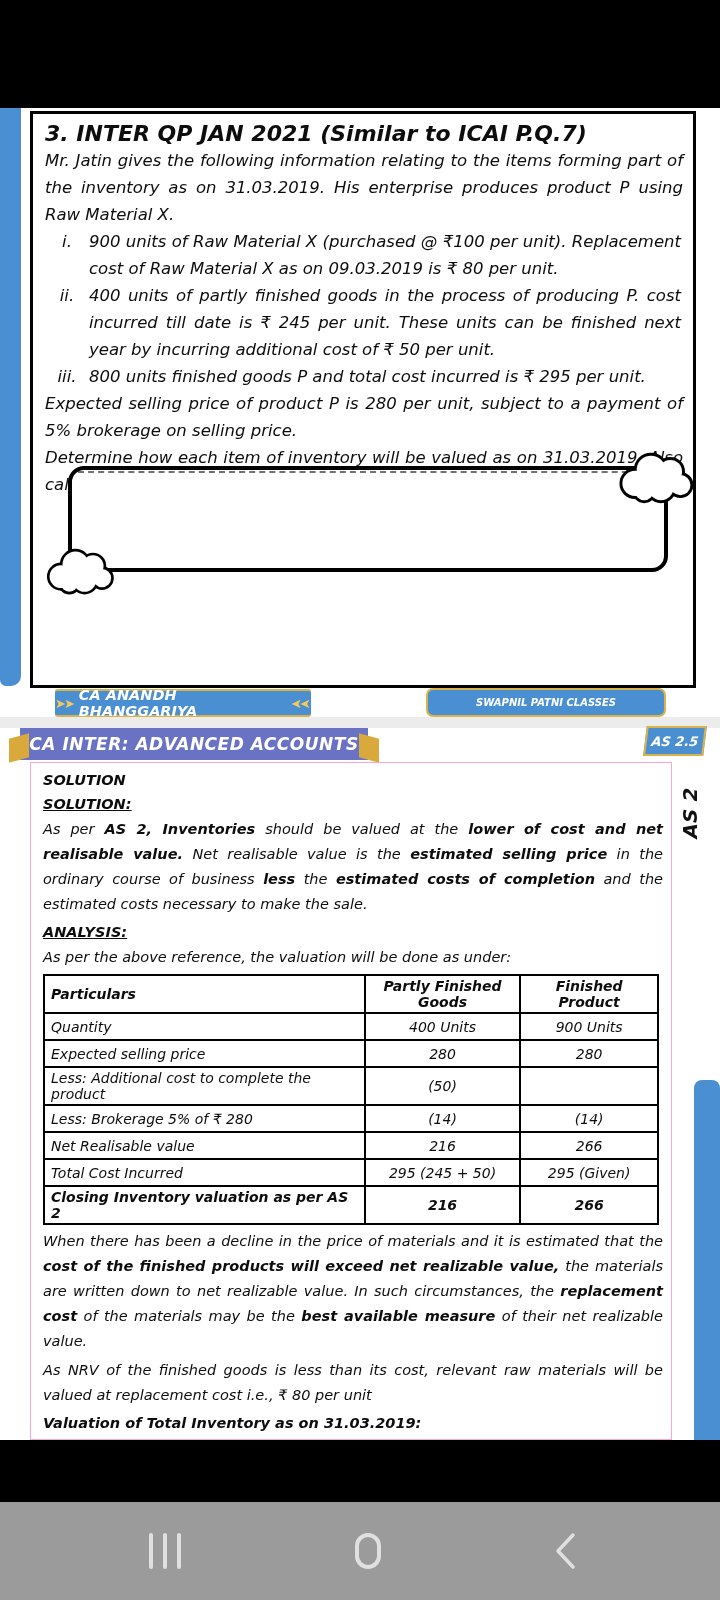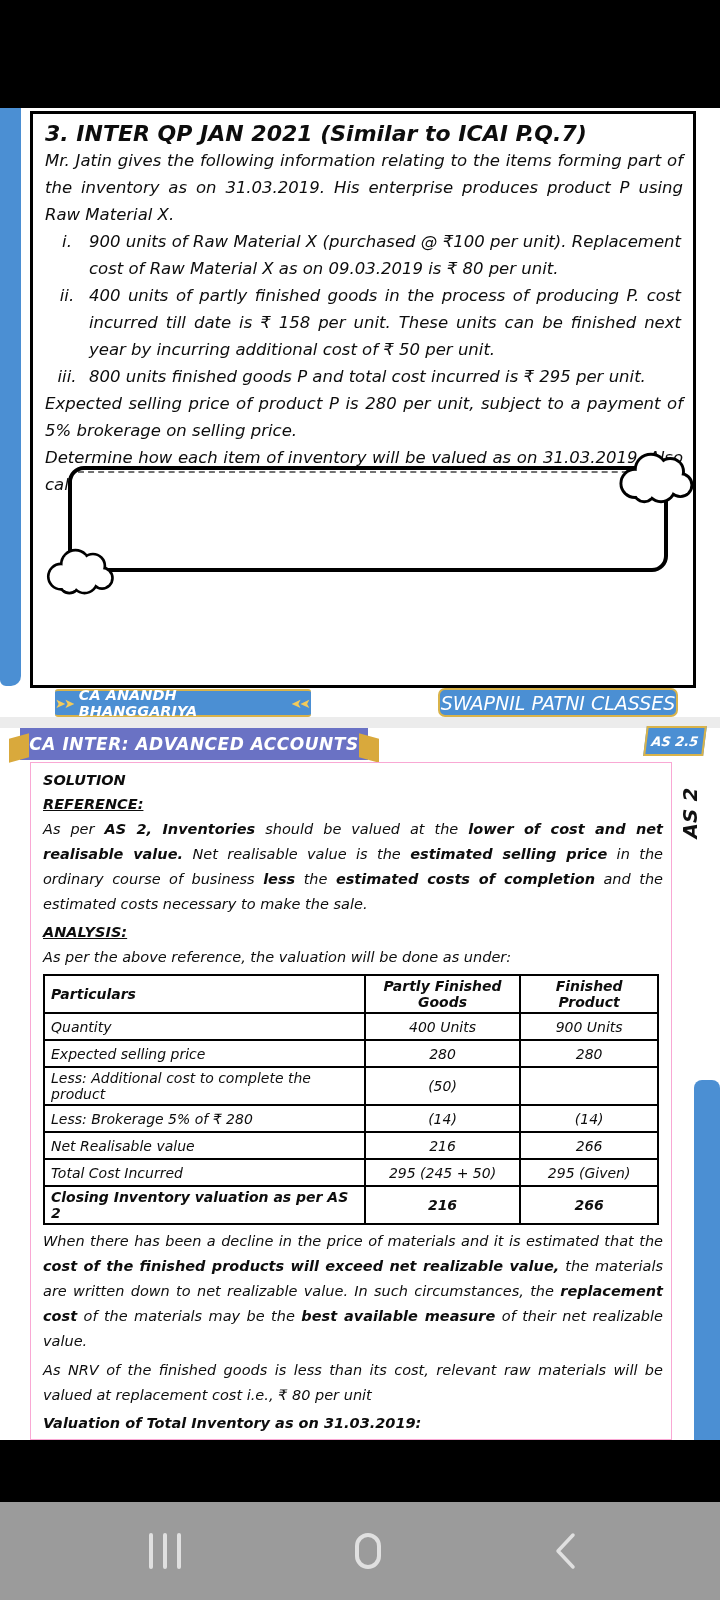--- a/index.html
+++ b/index.html
@@ -32,24 +32,24 @@
   .cloud.bl{left:-30px;bottom:-30px;width:76px;height:58px;}
   
   .banner-left{position:absolute;left:55px;top:581px;width:256px;height:28px;background:#4b8fd3;
                border-top:2px solid #d9b34a;border-bottom:2px solid #d9b34a;border-radius:3px;
                display:flex;align-items:center;justify-content:center;gap:6px;
                color:#fff;font-weight:700;font-style:italic;font-size:14.5px;box-sizing:border-box;}
   .banner-left::after{content:"";position:absolute;left:12%;right:12%;bottom:-5px;
                       border-bottom:2px dotted #d9b34a;}
   .gold-arrows{color:#f3cb5b;font-size:13px;font-style:normal;letter-spacing:-2px;}
   .gold-arrows.flip{transform:scaleX(-1);}
-  .banner-right{position:absolute;left:438px;top:580px;width:240px;height:29px;background:#4b8fd3;
+  .banner-right{position:absolute;left:426px;top:580px;width:240px;height:29px;background:#4b8fd3;
                 border:2px solid #d9b34a;border-radius:7px;box-sizing:border-box;
                 display:flex;align-items:center;justify-content:center;
-                color:#fff;font-weight:400;font-style:italic;font-size:19px;}
+                color:#fff;font-weight:700;font-style:italic;font-size:10px;}
   .divider-band{position:absolute;left:0;top:609px;width:720px;height:11px;background:#ececec;}
   .subject-banner{position:absolute;left:20px;top:620px;width:348px;height:32px;background:#6a72c4;
                   display:flex;align-items:center;justify-content:center;
                   color:#fff;font-weight:700;font-style:italic;font-size:17px;letter-spacing:.5px;}
   .ribbon{position:absolute;width:20px;height:24px;background:#d9a93c;top:8px;}
   .ribbon.l{left:-11px;transform:skewY(-16deg);}
   .ribbon.r{right:-11px;transform:skewY(16deg);}
   .badge-as25{position:absolute;left:645px;top:618px;width:60px;height:30px;background:#4b8fd3;
               border:2px solid #d9b34a;transform:skewX(-7deg);box-sizing:border-box;
               display:flex;align-items:center;justify-content:center;
@@ -97,21 +97,21 @@
     <div class="q-box" style="position:absolute;">
       <div class="q-title">3.  INTER QP JAN 2021 (Similar to ICAI P.Q.7)</div>
       <p class="q-p">Mr. Jatin gives the following information relating to the items forming part of the inventory as on 31.03.2019. His enterprise produces product P using Raw Material X.</p>
 
       <div class="q-item">
         <span class="q-marker">i.</span>
         <span class="q-text">900 units of Raw Material X (purchased @ ₹100 per unit). Replacement cost of Raw Material X as on 09.03.2019 is ₹ 80 per unit.</span>
       </div>
       <div class="q-item">
         <span class="q-marker">ii.</span>
-        <span class="q-text">400 units of partly finished goods in the process of producing P. cost incurred till date is ₹ 158 per unit. These units can be finished next year by incurring additional cost of ₹ 50 per unit.</span>
+        <span class="q-text">400 units of partly finished goods in the process of producing P. cost incurred till date is ₹ 245 per unit. These units can be finished next year by incurring additional cost of ₹ 50 per unit.</span>
       </div>
       <div class="q-item">
         <span class="q-marker">iii.</span>
         <span class="q-text">800 units finished goods P and total cost incurred is ₹ 295 per unit.</span>
       </div>
 
       <p class="q-p">Expected selling price of product P is 280 per unit, subject to a payment of 5% brokerage on selling price.</p>
       <p class="q-p">Determine how each item of inventory will be valued as on 31.03.2019. Also calculate the value of total Inventory as on 31.03.2019.</p>
 
       <div class="cloud-box">
@@ -168,21 +168,21 @@
       <span>CA INTER: ADVANCED ACCOUNTS</span>
       <span class="ribbon r"></span>
     </div>
     <div class="badge-as25">
       <span>AS 2.5</span>
     </div>
     <div class="side-label">AS 2</div>
 
     <div class="sol-box">
       <div class="sol-h">SOLUTION</div>
-      <div class="sol-h u">REFERENCE:</div>
+      <div class="sol-h u">SOLUTION:</div>
       <p class="sol-p"><span>As per </span><span class="seg-b">AS 2, Inventories</span><span> should be valued at the </span><span class="seg-b">lower of cost and net realisable value.</span><span> Net realisable value is the </span><span class="seg-b">estimated selling price</span><span> in the ordinary course of business </span><span class="seg-b">less</span><span> the </span><span class="seg-b">estimated costs of completion</span><span> and the estimated costs necessary to make the sale.</span></p>
       <div class="sol-h u">ANALYSIS:</div>
       <p class="sol-p">As per the above reference, the valuation will be done as under:</p>
 
       <table class="t1">
         <colgroup>
             <col style="width:322px">
             <col style="width:156px">
             <col style="width:138px">
           </colgroup>

